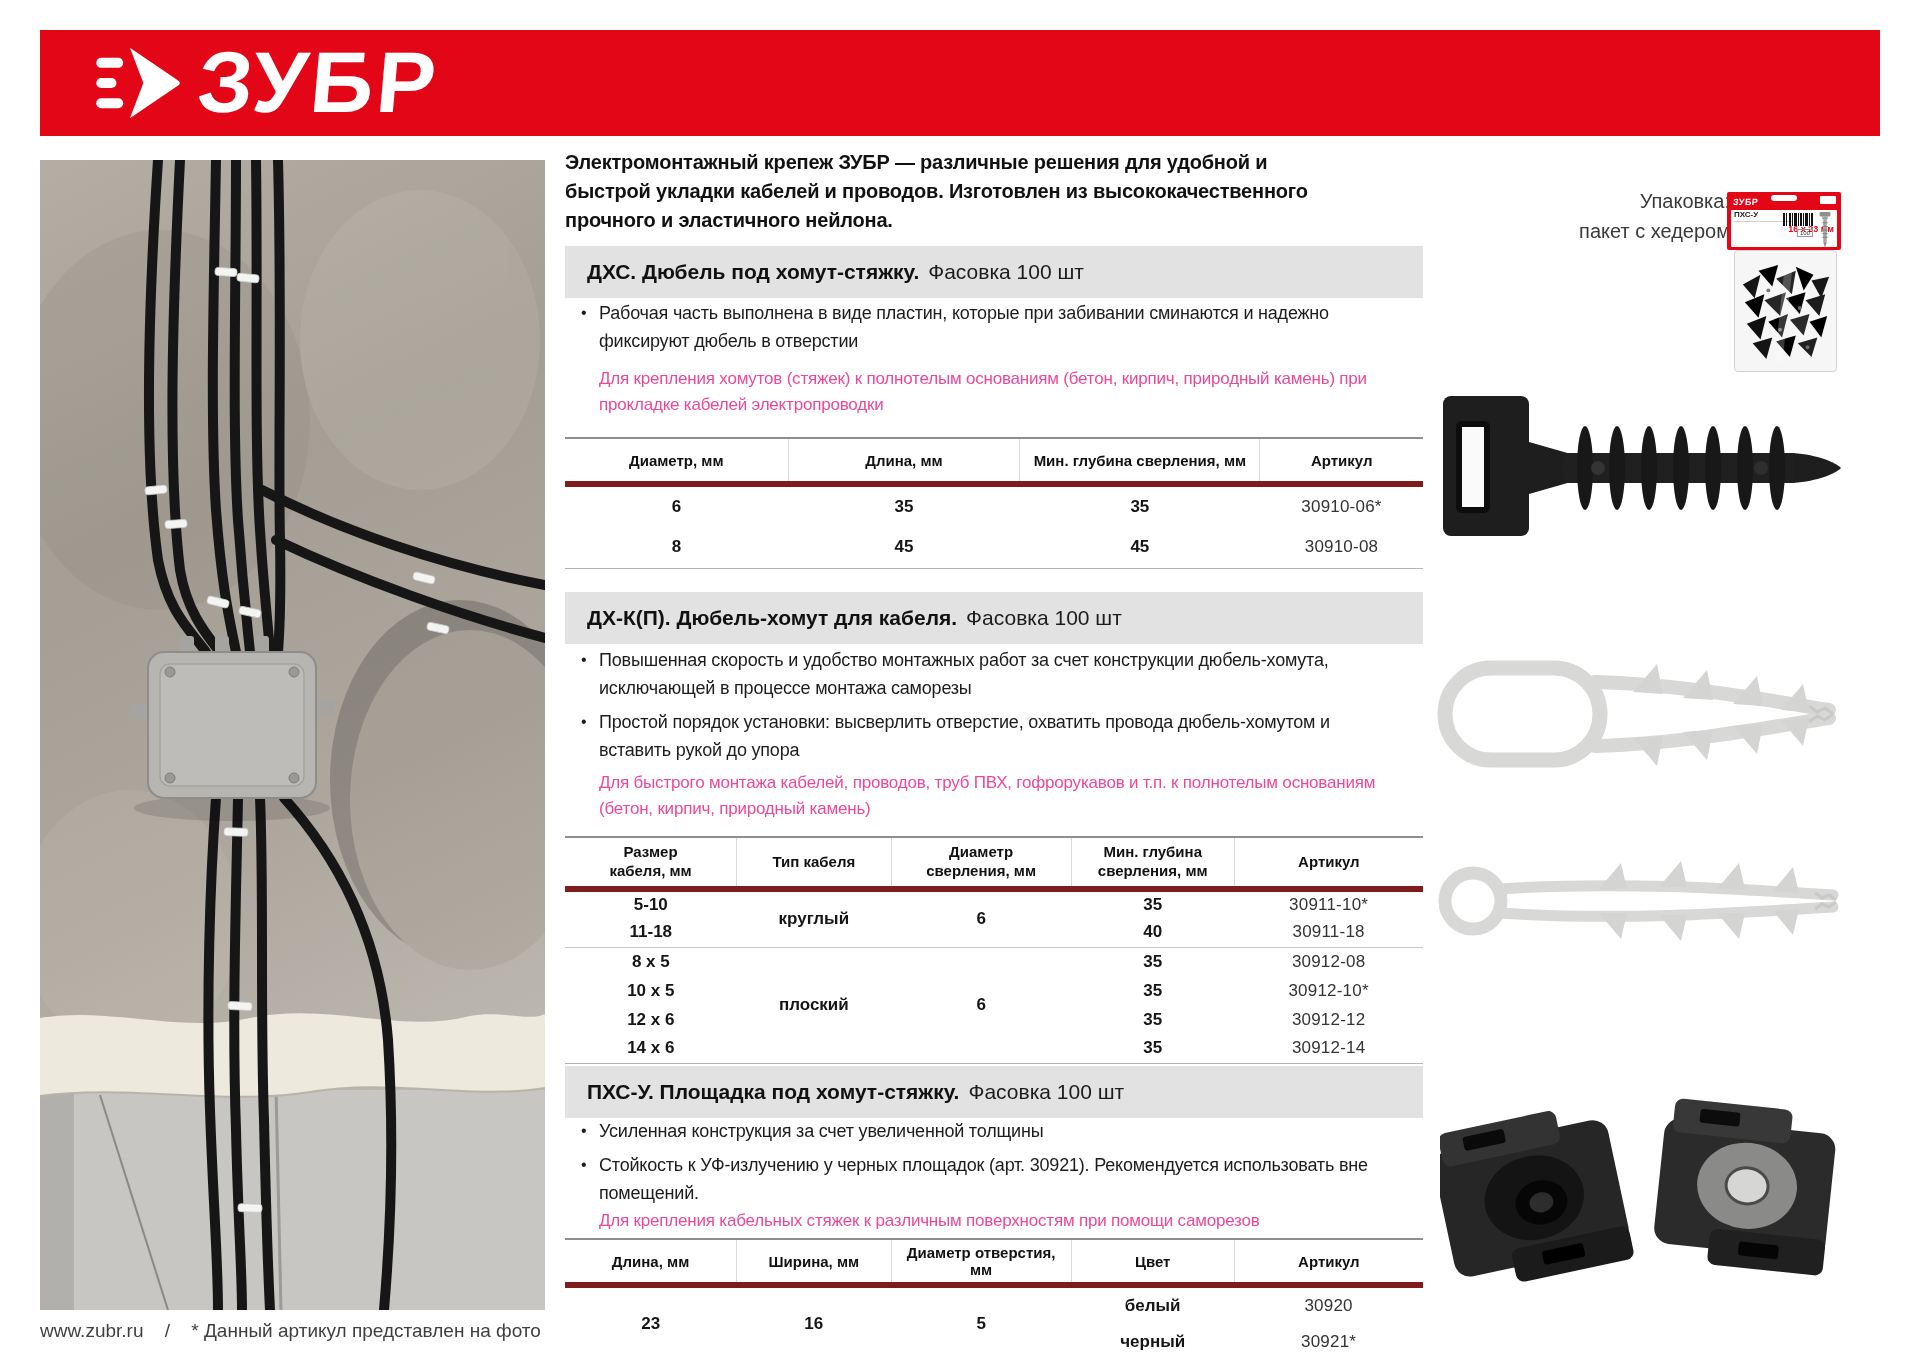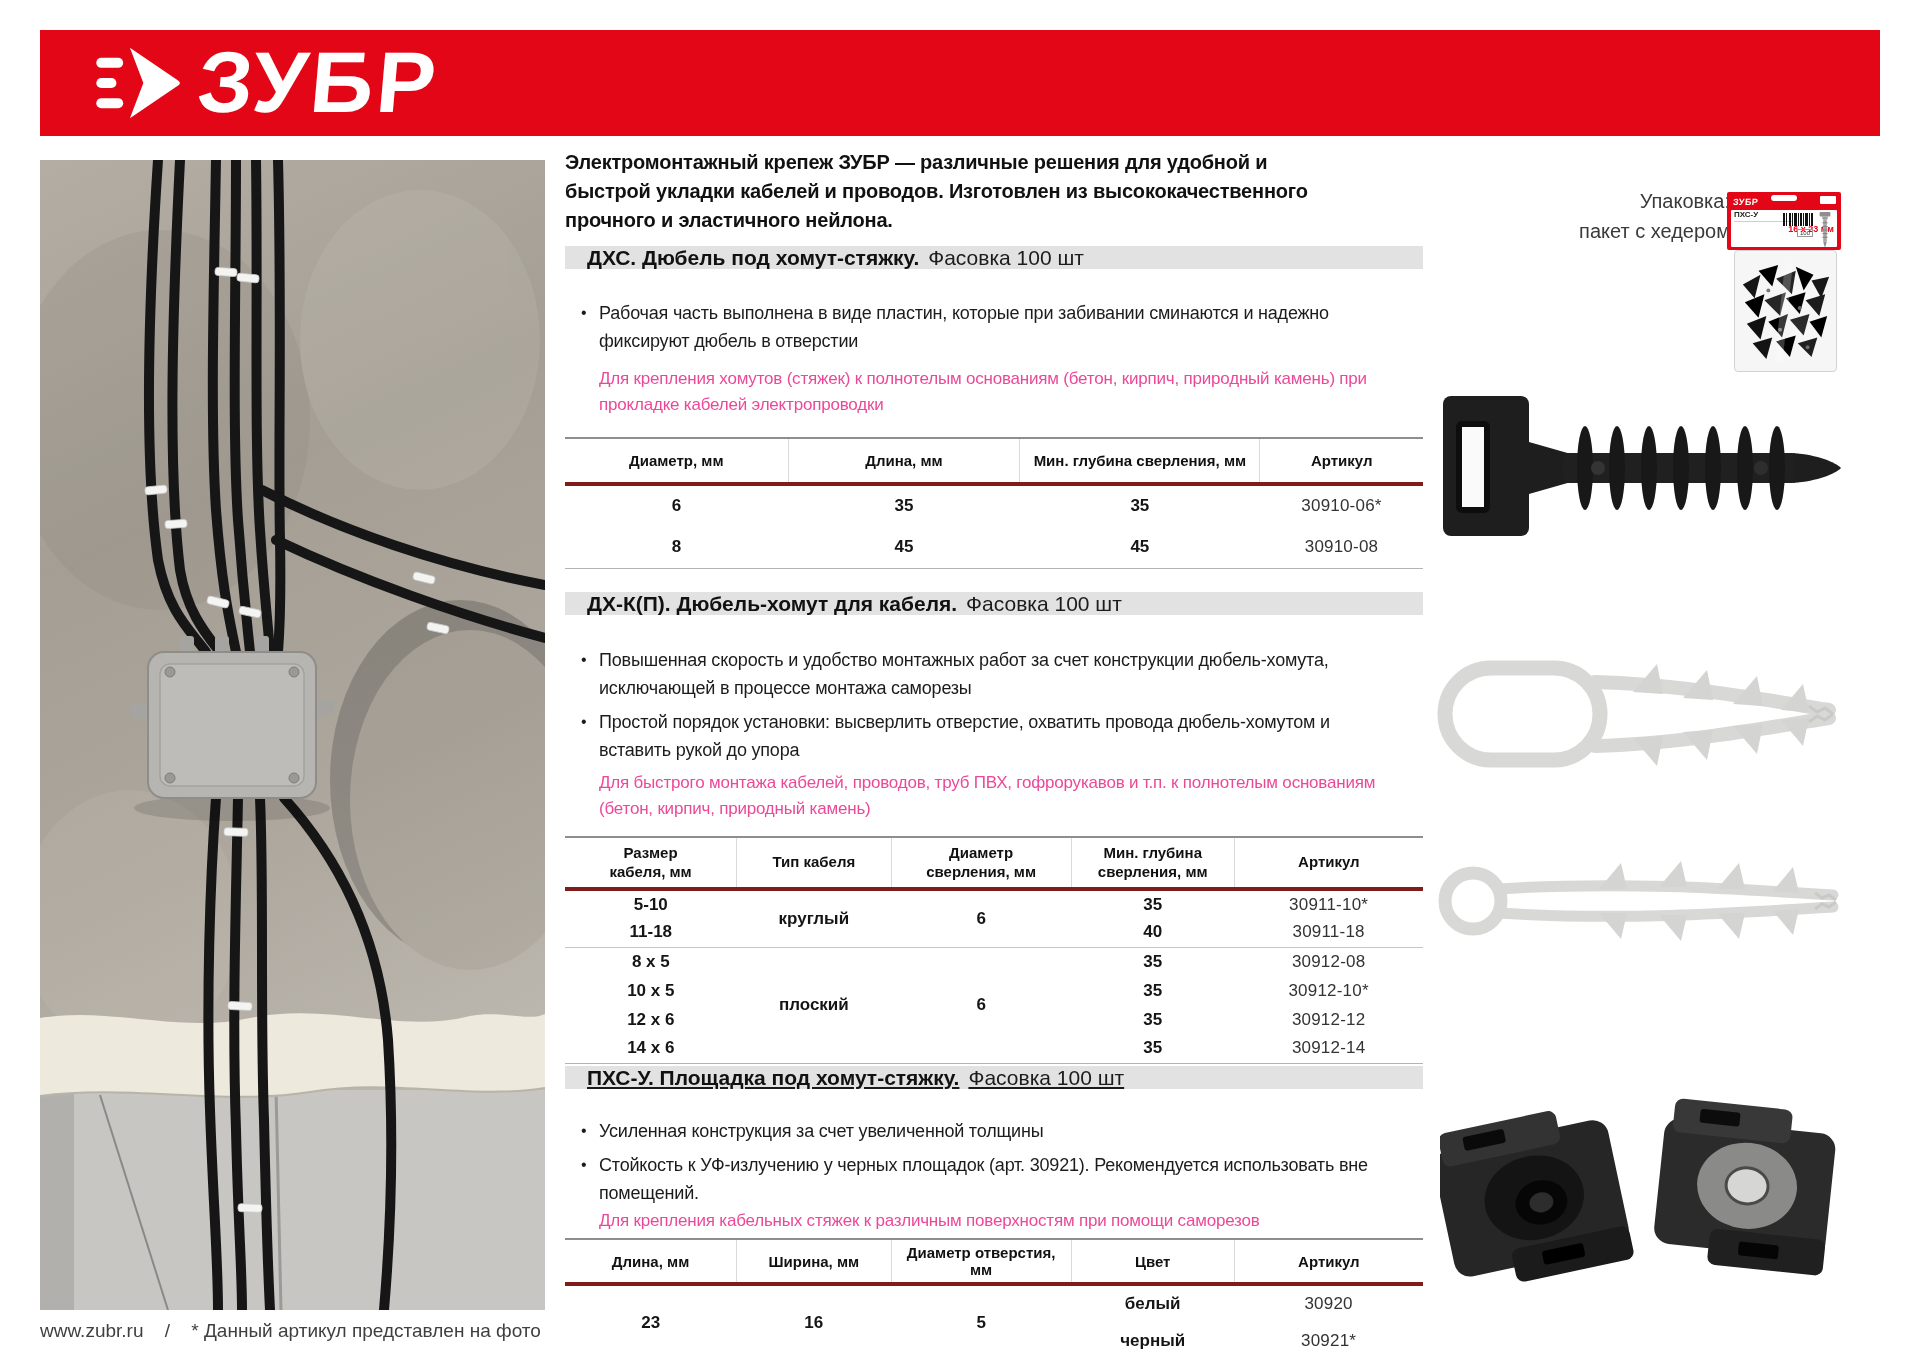--- a/index.html
+++ b/index.html
@@ -21,39 +21,39 @@
     font-size:30px; font-weight:bold; color:#fff; letter-spacing:0.5px;
   }
   
   .photo {
     position:absolute; left:40px; top:160px; width:505px; height:1150px;
     background:linear-gradient(155deg,#b3ada4 0%,#a49e95 30%,#aca69d 55%,#bdb8af 80%,#c6c2ba 100%);
   }
   .photo svg { display:block; width:100%; height:100%; }
   
   .intro { position:absolute; left:565px; top:148px; width:745px; font-size:20px; font-weight:bold; line-height:29px; letter-spacing:-0.2px; color:#111; }
-  .bar { position:absolute; left:565px; width:858px; height:23px; background:#e2e2e2; display:flex; align-items:center; padding-left:22px; font-size:21px; white-space:nowrap; }
+  .bar { position:absolute; left:565px; width:858px; height:52px; background:#e2e2e2; display:flex; align-items:center; padding-left:22px; font-size:21px; white-space:nowrap; }
   .bar .ttl { font-weight:bold; color:#111; }
   .bar .tail { margin-left:9px; font-weight:400; color:#1c1c1c; }
-  #bar-dhs { top:246px; } #bar-dhk { top:592px; } #bar-phs { top:1066px;text-decoration:underline; }
+  #bar-dhs { top:246px; } #bar-dhk { top:592px; } #bar-phs { top:1066px; }
   .bullets { position:absolute; left:565px; width:840px; padding-left:16px; }
   #bullets-dhs { top:299px; } #bullets-dhk { top:646px; } #bullets-phs { top:1117px; }
   .bullet { display:flex; margin-bottom:6px; font-size:18px; line-height:28px; letter-spacing:-0.2px; color:#1c1c1c; }
   .bullet .dot { width:18px; flex:0 0 18px; font-size:16px; }
   .note { position:absolute; left:565px; width:850px; padding-left:34px; font-size:17px; line-height:26px; letter-spacing:-0.2px; color:#ec4899; }
   #note-dhs { top:366px; } #note-dhk { top:770px; } #note-phs { top:1208px; }
   
   .spec-table {
     position:absolute; left:565px; width:858px; border-collapse:collapse;
     border-top:2px solid #8e8e8e; border-bottom:1px solid #b4b4b4;
   }
   #table-dhs { top:437px; } #table-dhk { top:836px; } #table-phs { top:1238px; }
   .spec-table th {
     font-size:15px; font-weight:bold; color:#111; vertical-align:middle;
-    padding:4px 6px; border-bottom:4px solid #7f1d1d;
+    padding:4px 6px; border-bottom:6px solid #7f1d1d;
   }
   .spec-table th:not(:first-child) { border-left:1px solid #d9d9d9; }
   .spec-table th .ln { display:block; line-height:1.25; }
   .spec-table td { font-size:17px; font-weight:bold; text-align:center; vertical-align:middle; color:#151515; }
   .spec-table td.art { font-weight:400; color:#333; letter-spacing:0.2px; }
   #table-dhs th { height:46px; } #table-dhs td { height:42px; }
   #table-dhk th { height:52px; } #table-dhk td { height:29px; }
   #table-phs th { height:34px; } #table-phs td { height:38px; }
   #table-dhk tr.grp td { border-top:1px solid #c6c6c6; }
   

